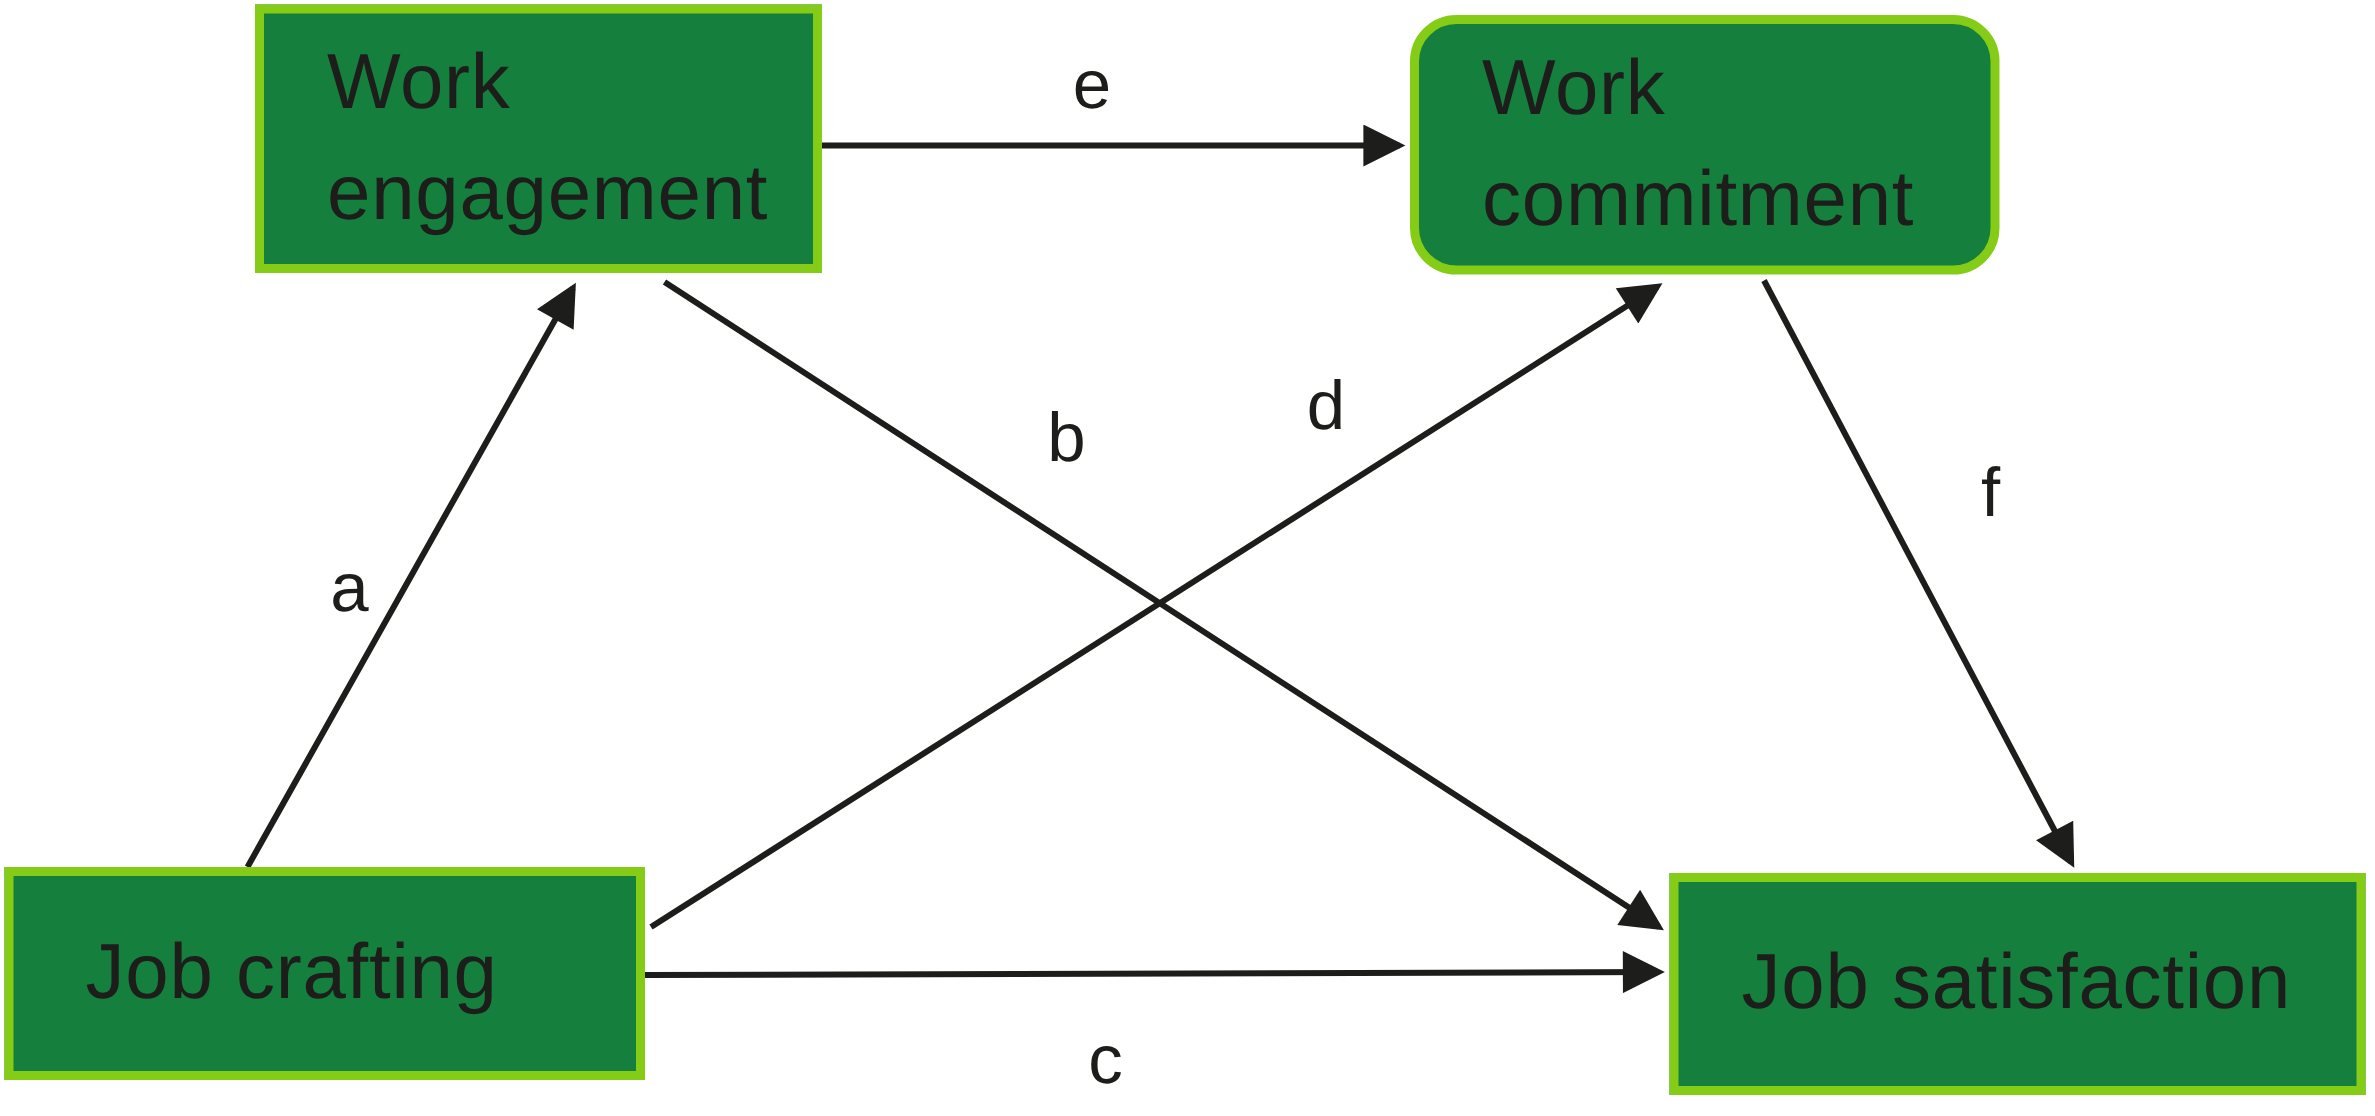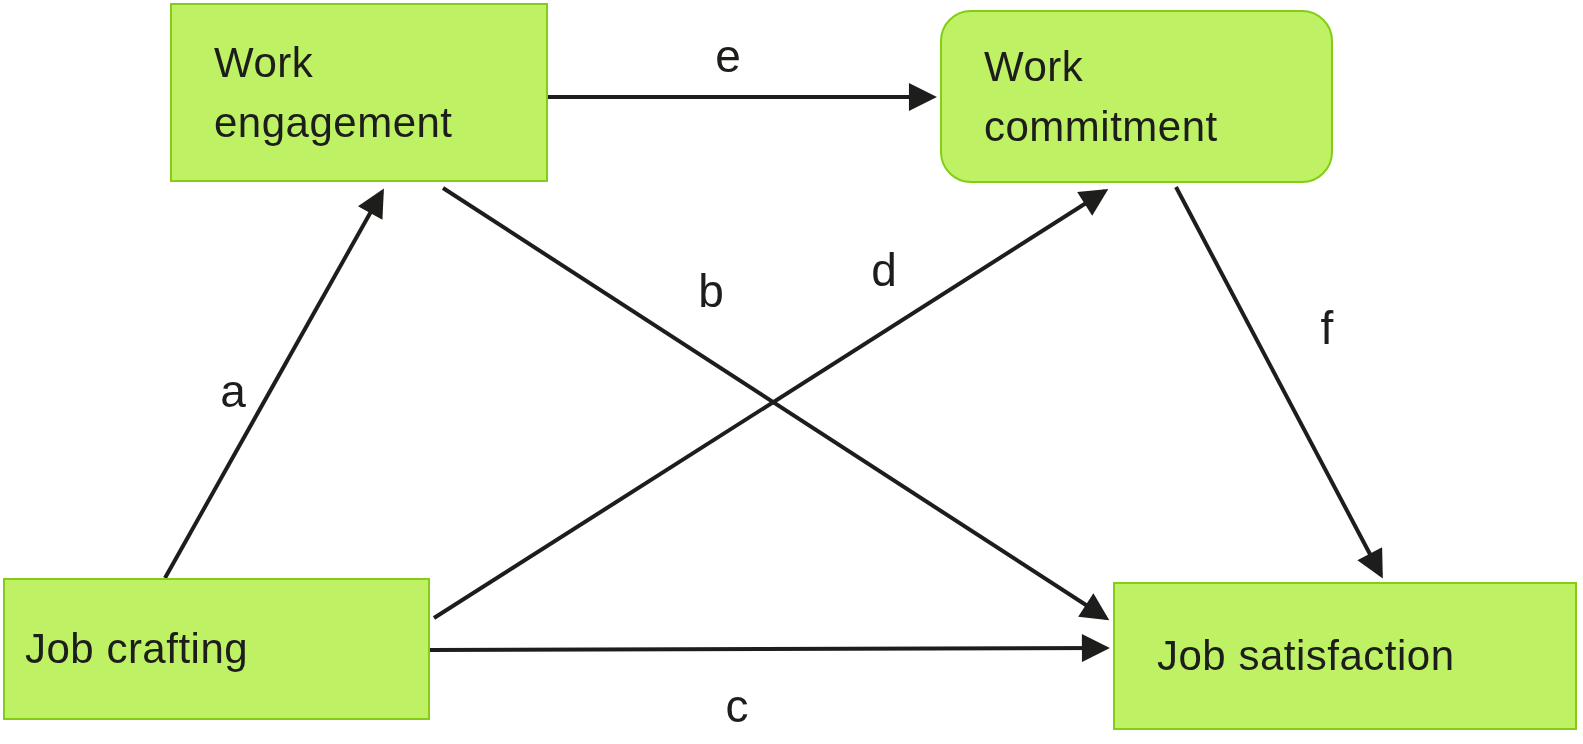--- a/index.html
+++ b/index.html
@@ -19,35 +19,35 @@
   .edges-layer {
     position: absolute;
     left: 0;
     top: 0;
     width: 1583px;
     height: 744px;
   }
   .node {
     position: absolute;
     box-sizing: border-box;
-    border: 2px solid #84cc16;
-    background: #bef264;
+    border: 6px solid #84cc16;
+    background: #15803d;
     display: flex;
     align-items: center;
     justify-content: flex-start;
-    font-size: 42px;
+    font-size: 52px;
     line-height: 1.42;
     letter-spacing: 0.5px;
   }
   .node .node-label {
     display: block;
   }
   .node-work-engagement  { left: 170px;  top: 3px;   width: 378px; height: 179px; padding-left: 42px; padding-right: 30px; }
   .node-work-commitment  { left: 940px;  top: 10px;  width: 393px; height: 173px; padding-left: 42px; padding-right: 30px; border-radius: 31px; }
-  .node-job-crafting     { left: 3px;    top: 578px; width: 427px; height: 142px; padding-left: 20px; }
+  .node-job-crafting     { left: 3px;    top: 578px; width: 427px; height: 142px; padding-left: 48px; }
   .node-job-satisfaction { left: 1113px; top: 582px; width: 464px; height: 148px; padding-left: 42px; }
   .edge-label {
     position: absolute;
     transform: translate(-50%, -50%);
     font-size: 46px;
     line-height: 1;
     color: #1d1d1b;
   }
   .edge-label-a { left: 233px;  top: 391px; }
   .edge-label-b { left: 711px;  top: 291px; }

